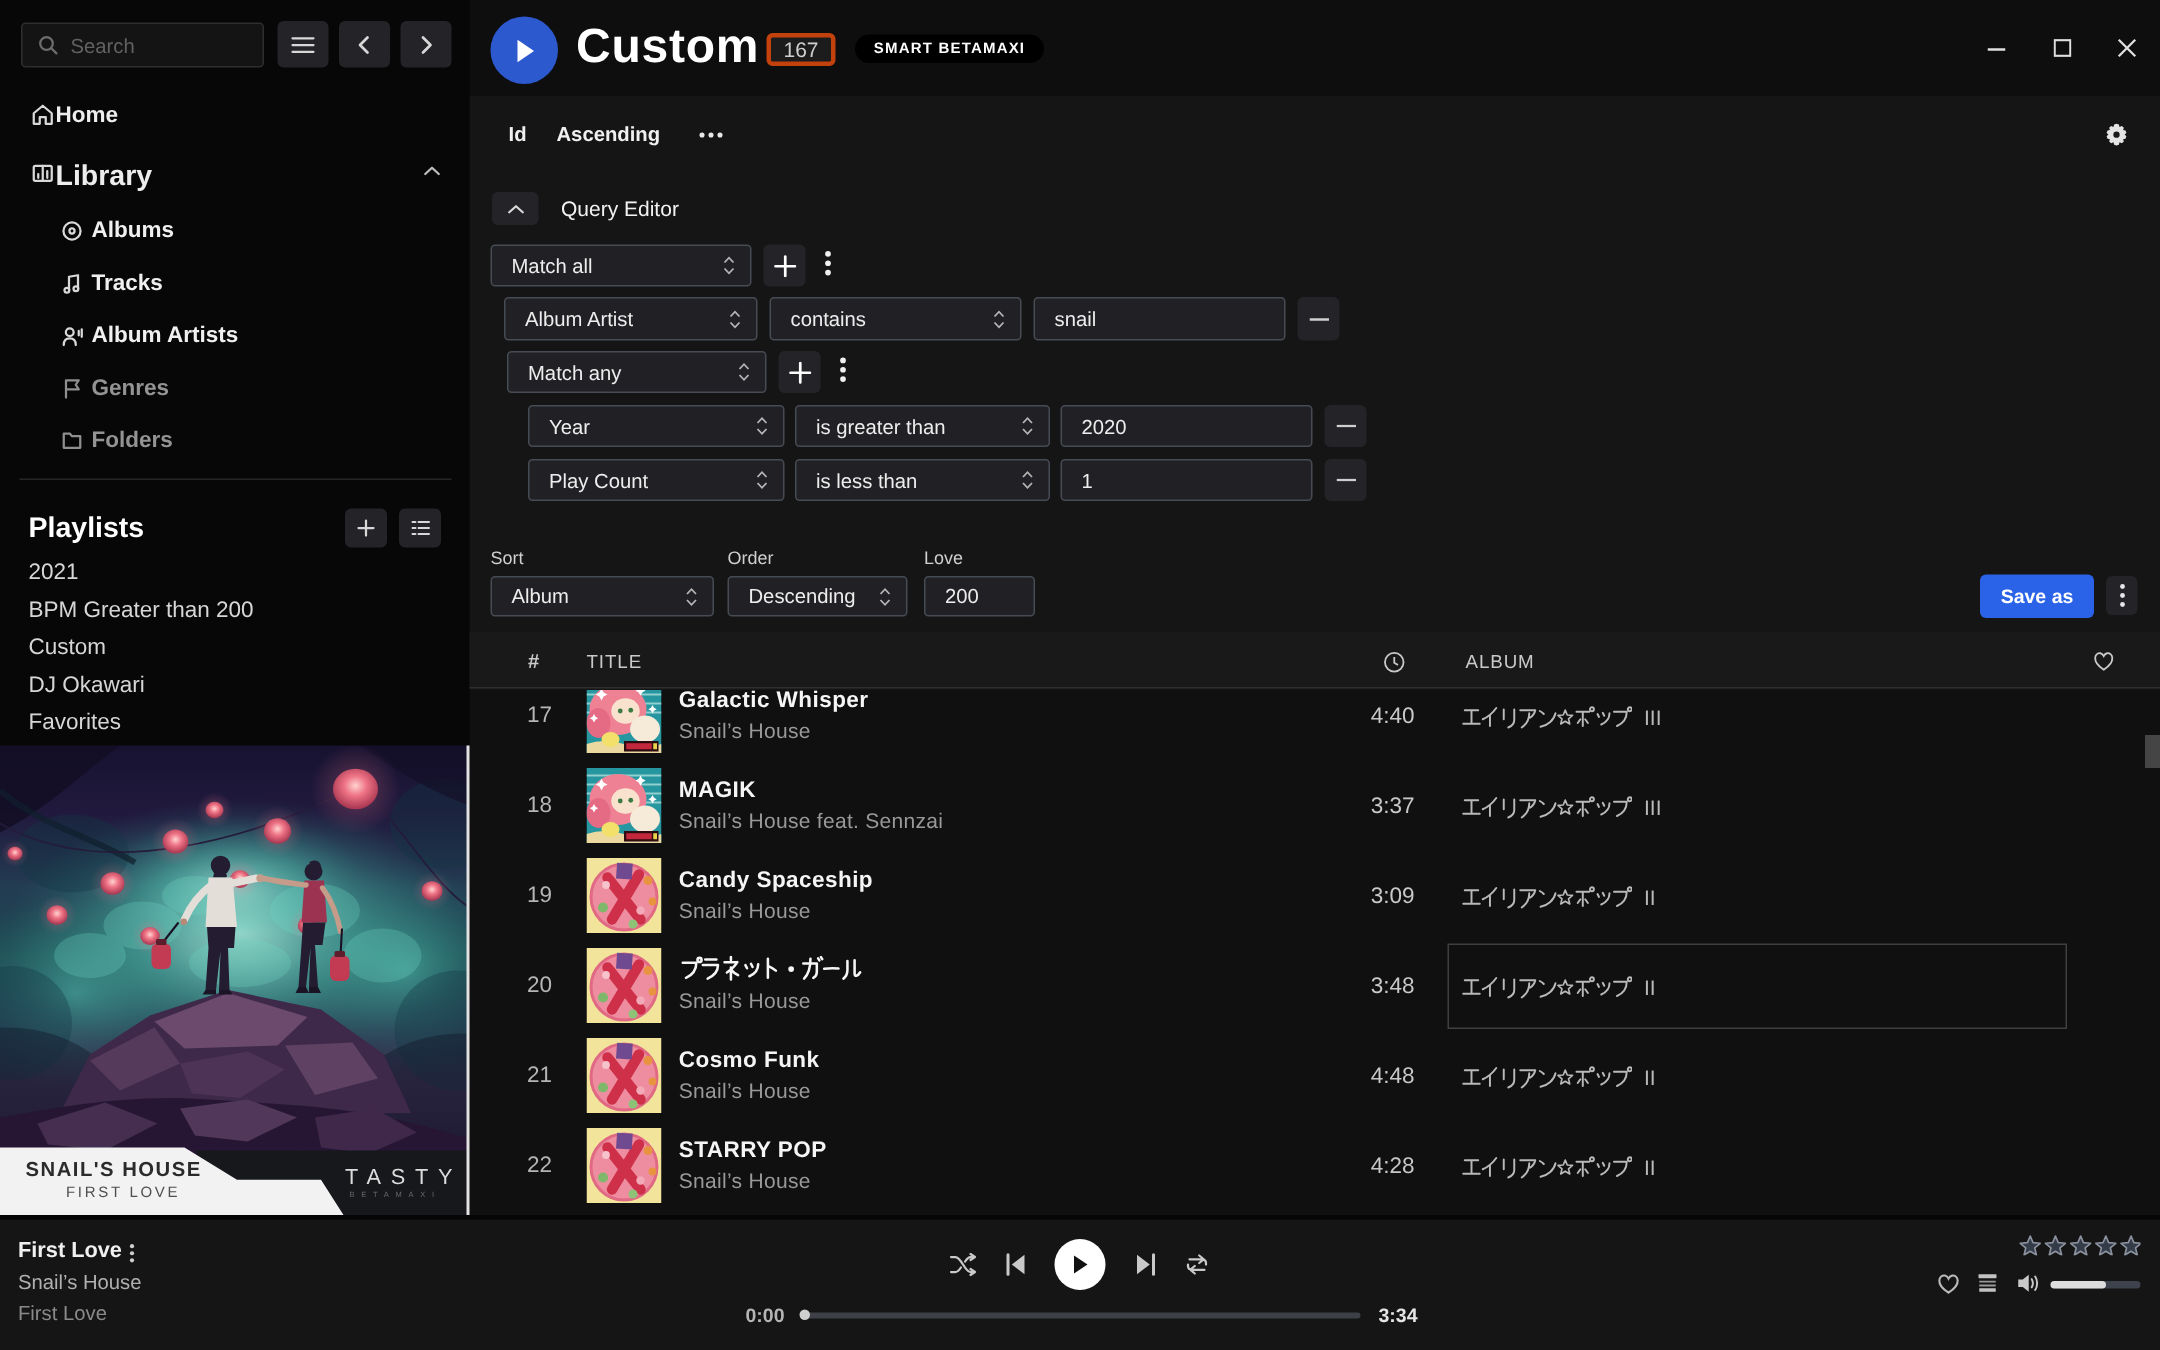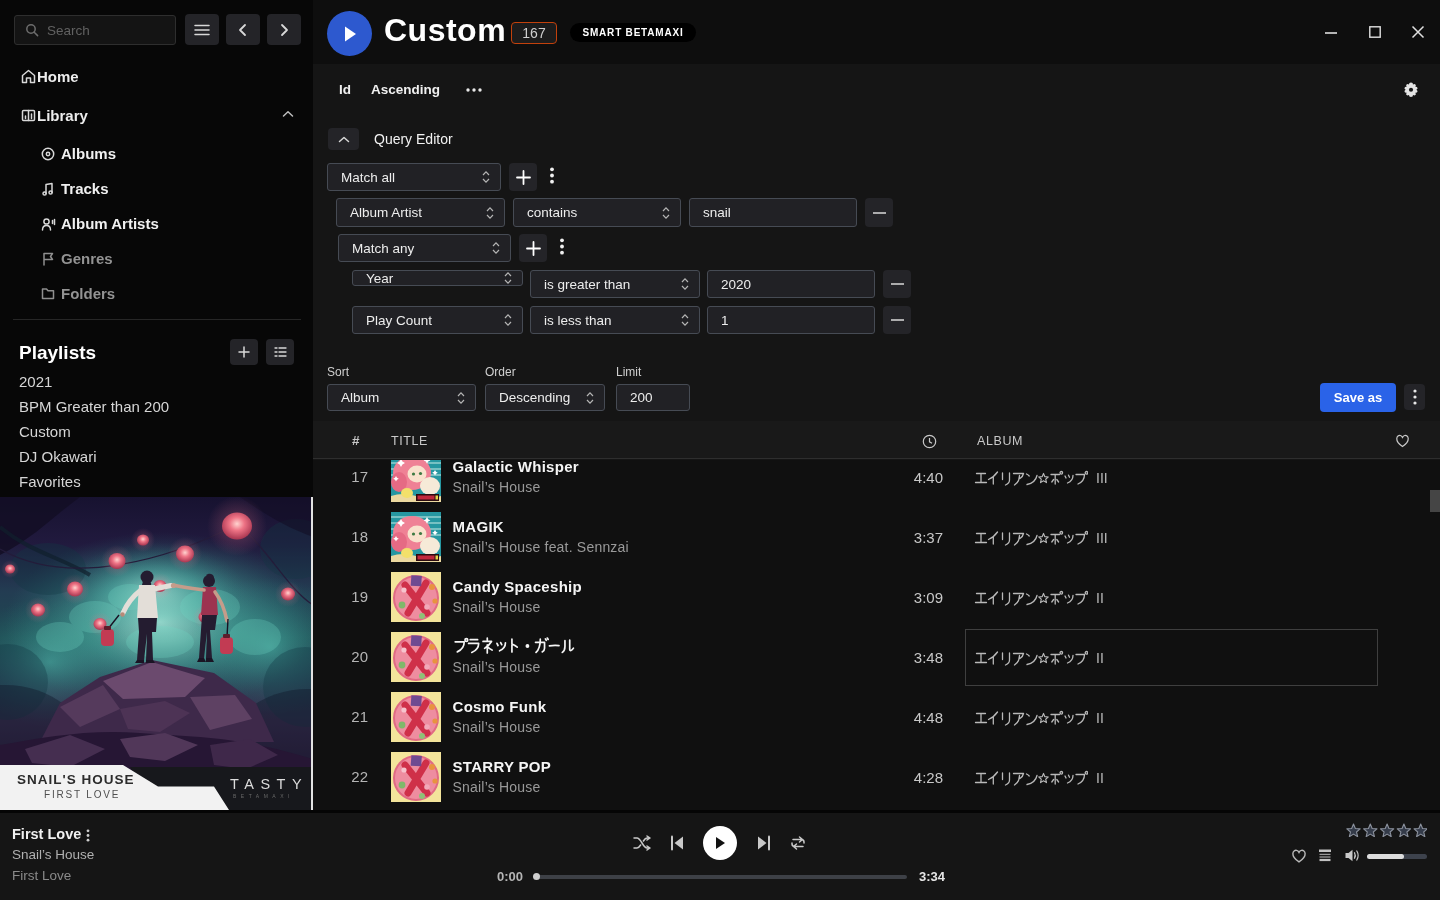--- a/index.html
+++ b/index.html
@@ -62,21 +62,21 @@
     </svg>
 </div>
 <div class="abs" style="left:37px;top:68px;color:#ededed;font-size:15px;font-weight:700;">Home</div>
 
 <div class="abs" style="left:21px;top:108px;">
   <svg class="ic" width="15" height="15" viewBox="0 0 15 15">
       <rect x="1.5" y="2.5" width="12" height="10" rx="1"></rect>
       <path d="M7.5 2.5 V12.5 M4.5 8 V10.5 M10.5 6 V10.5"></path>
     </svg>
 </div>
-<div class="abs" style="left:37px;top:107px;color:#ededed;font-size:15px;font-weight:700;">Library</div>
+<div class="abs" style="left:37px;top:107px;color:#ededed;font-size:19px;font-weight:700;">Library</div>
 <div class="abs" style="left:282px;top:110px;">
   <svg class="ic" style="stroke:#bdbdbd" width="12" height="8" viewBox="0 0 12 8">
       <path d="M1.5 6 L6 1.8 L10.5 6"></path>
     </svg>
 </div>
 
 <div class="abs" style="left:41px;top:147px;">
   <svg class="ic" width="14" height="14" viewBox="0 0 14 14">
       <circle cx="7" cy="7" r="5.7"></circle>
       <circle cx="7" cy="7" r="1.7"></circle>
@@ -276,21 +276,21 @@
 <div class="abs" style="left:311px;top:497px;width:3px;height:313px;background:#e2e2e2;"></div>
 
 <div class="abs" id="topband"></div>
 
 <div class="abs" style="left:327px;top:11px;width:45px;height:45px;border-radius:50%;background:#2d59cf;display:flex;align-items:center;justify-content:center;">
   <svg width="16" height="18" viewBox="0 0 16 18">
       <path d="M3 1.5 L14 9 L3 16.5 Z" fill="#fff"></path>
     </svg>
 </div>
 <div class="abs" style="left:384px;top:12px;color:#fff;font-size:32px;font-weight:700;letter-spacing:0.5px;">Custom</div>
-<div class="abs" style="left:511px;top:22px;width:46px;height:22px;background:#1c1c1c;border:1px solid #c2410c;border-radius:4px;display:flex;align-items:center;justify-content:center;color:#cfcfcf;font-size:14px;">167</div>
+<div class="abs" style="left:511px;top:22px;width:46px;height:22px;background:#1c1c1c;border:3px solid #c2410c;border-radius:4px;display:flex;align-items:center;justify-content:center;color:#cfcfcf;font-size:14px;">167</div>
 <div class="abs" style="left:570px;top:23px;width:126px;height:19px;background:#000;border-radius:12px;display:flex;align-items:center;justify-content:center;color:#fff;font-size:10px;font-weight:700;letter-spacing:0.8px;">SMART BETAMAXI</div>
 <svg class="abs" style="left:1325px;top:31.5px;" width="12" height="2" viewBox="0 0 12 2">
     <path d="M0 1 H12" stroke="#e0e0e0" stroke-width="1.6"></path>
   </svg>
 <svg class="abs" style="left:1369px;top:26px;" width="12" height="12" viewBox="0 0 12 12">
     <rect x="0.8" y="0.8" width="10.4" height="10.4" fill="none" stroke="#e0e0e0" stroke-width="1.4"></rect>
   </svg>
 <svg class="abs" style="left:1411px;top:25px;" width="14" height="14" viewBox="0 0 14 14">
     <path d="M1.5 1.5 L12.5 12.5 M12.5 1.5 L1.5 12.5" stroke="#e0e0e0" stroke-width="1.5"></path>
   </svg>
@@ -356,21 +356,21 @@
   <svg class="ic" style="stroke:#fff;stroke-width:1.8" width="15" height="15" viewBox="0 0 15 15">
       <path d="M7.5 1 V14 M1 7.5 H14"></path>
     </svg>
 </div>
 <svg class="abs" style="left:560px;top:238px;" width="4" height="17" viewBox="0 0 4 17">
     <circle cx="2" cy="2.3" r="1.9" fill="#f0f0f0"></circle>
     <circle cx="2" cy="8.5" r="1.9" fill="#f0f0f0"></circle>
     <circle cx="2" cy="14.7" r="1.9" fill="#f0f0f0"></circle>
   </svg>
 
-<div class="abs sel" style="left:352px;top:270px;width:171px;height:16px;">Year
+<div class="abs sel" style="left:352px;top:270px;width:171px;height:28px;">Year
   <svg class="ud" width="8" height="14" viewBox="0 0 8 14">
       <path d="M1 5 L4 1.8 L7 5 M1 9 L4 12.2 L7 9" stroke="#b5b5b5" stroke-width="1.2" fill="none"></path>
     </svg>
 </div>
 <div class="abs sel" style="left:530px;top:270px;width:170px;height:28px;">is greater than
   <svg class="ud" width="8" height="14" viewBox="0 0 8 14">
       <path d="M1 5 L4 1.8 L7 5 M1 9 L4 12.2 L7 9" stroke="#b5b5b5" stroke-width="1.2" fill="none"></path>
     </svg>
 </div>
 <div class="abs inp" style="left:707px;top:270px;width:168px;height:28px;">2020</div>
@@ -392,21 +392,21 @@
 </div>
 <div class="abs inp" style="left:707px;top:306px;width:168px;height:28px;">1</div>
 <div class="abs btn" style="left:883px;top:306px;width:28px;height:28px;">
   <svg width="13" height="2" viewBox="0 0 13 2">
       <path d="M0 1 H13" stroke="#cfcfcf" stroke-width="1.6"></path>
     </svg>
 </div>
 
 <div class="abs" style="left:327px;top:365px;color:#cfcfcf;font-size:12px;">Sort</div>
 <div class="abs" style="left:485px;top:365px;color:#cfcfcf;font-size:12px;">Order</div>
-<div class="abs" style="left:616px;top:365px;color:#cfcfcf;font-size:12px;">Limit</div>
+<div class="abs" style="left:616px;top:365px;color:#cfcfcf;font-size:12px;">Love</div>
 <div class="abs sel" style="left:327px;top:384px;width:149px;height:27px;">Album
   <svg class="ud" width="8" height="14" viewBox="0 0 8 14">
       <path d="M1 5 L4 1.8 L7 5 M1 9 L4 12.2 L7 9" stroke="#b5b5b5" stroke-width="1.2" fill="none"></path>
     </svg>
 </div>
 <div class="abs sel" style="left:485px;top:384px;width:120px;height:27px;">Descending
   <svg class="ud" width="8" height="14" viewBox="0 0 8 14">
       <path d="M1 5 L4 1.8 L7 5 M1 9 L4 12.2 L7 9" stroke="#b5b5b5" stroke-width="1.2" fill="none"></path>
     </svg>
 </div>

